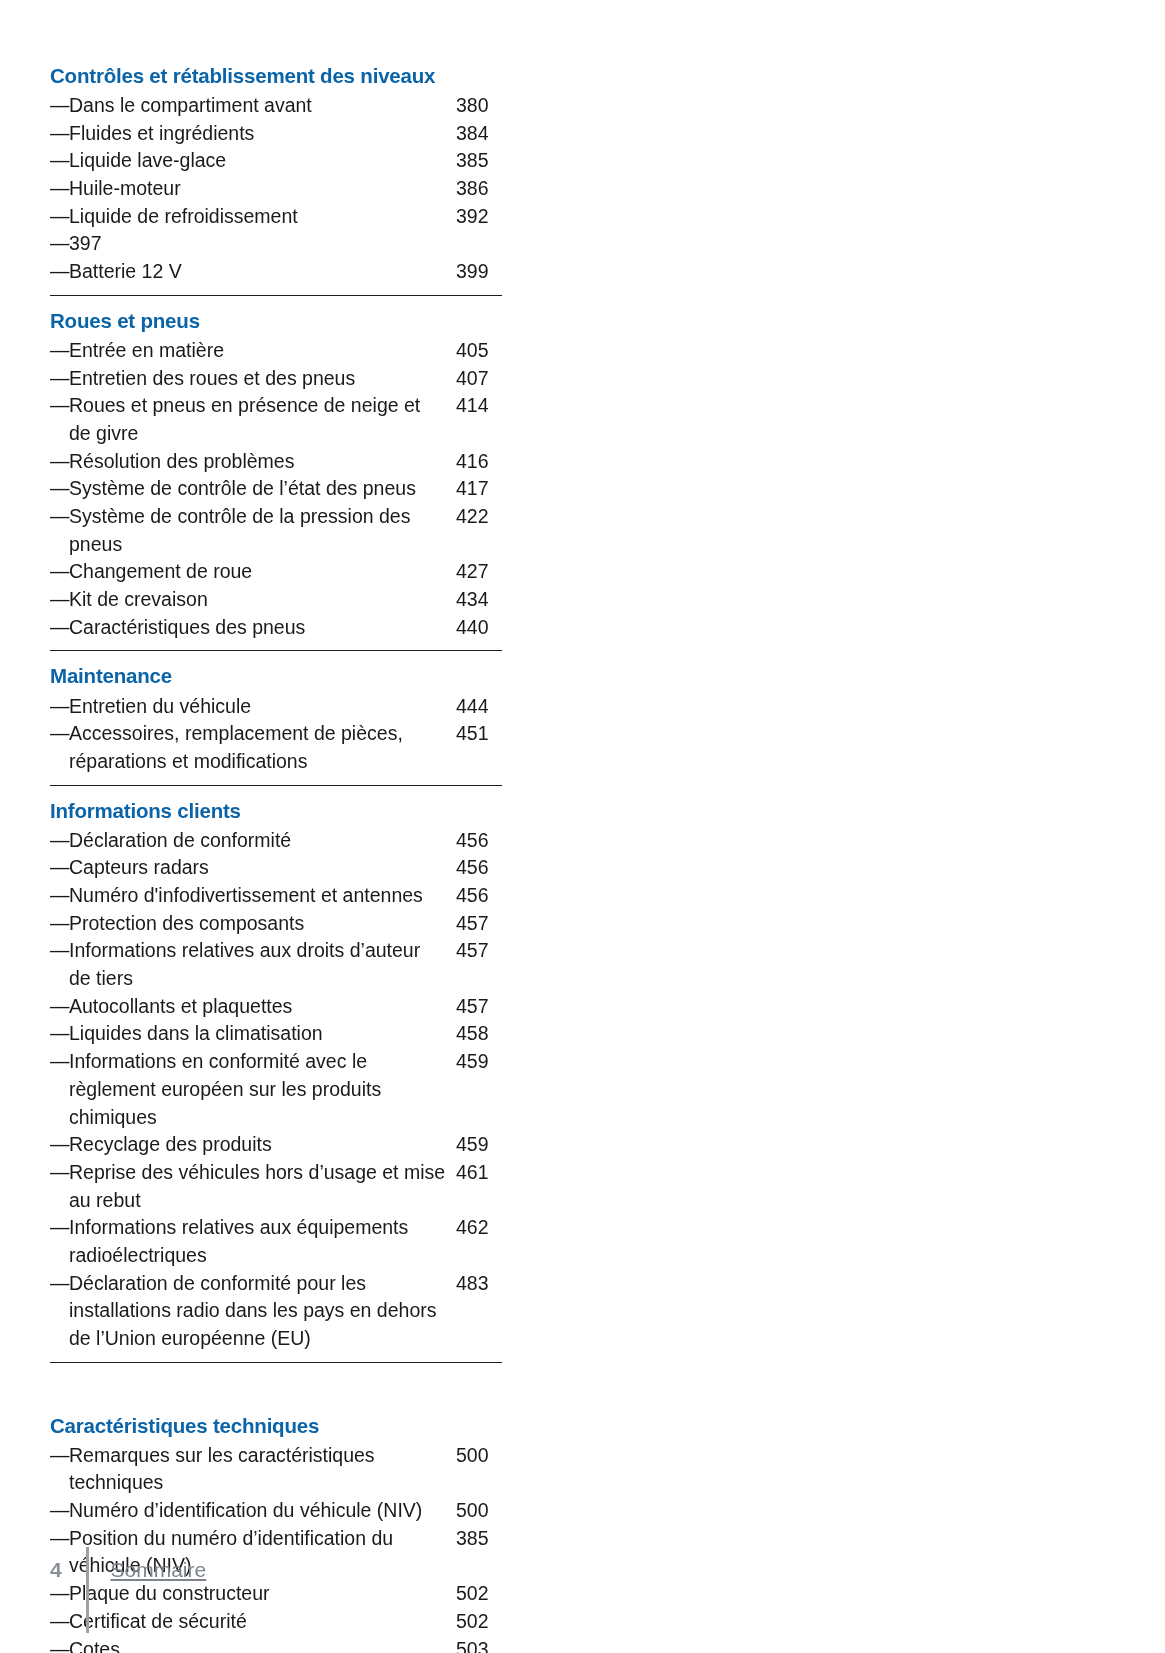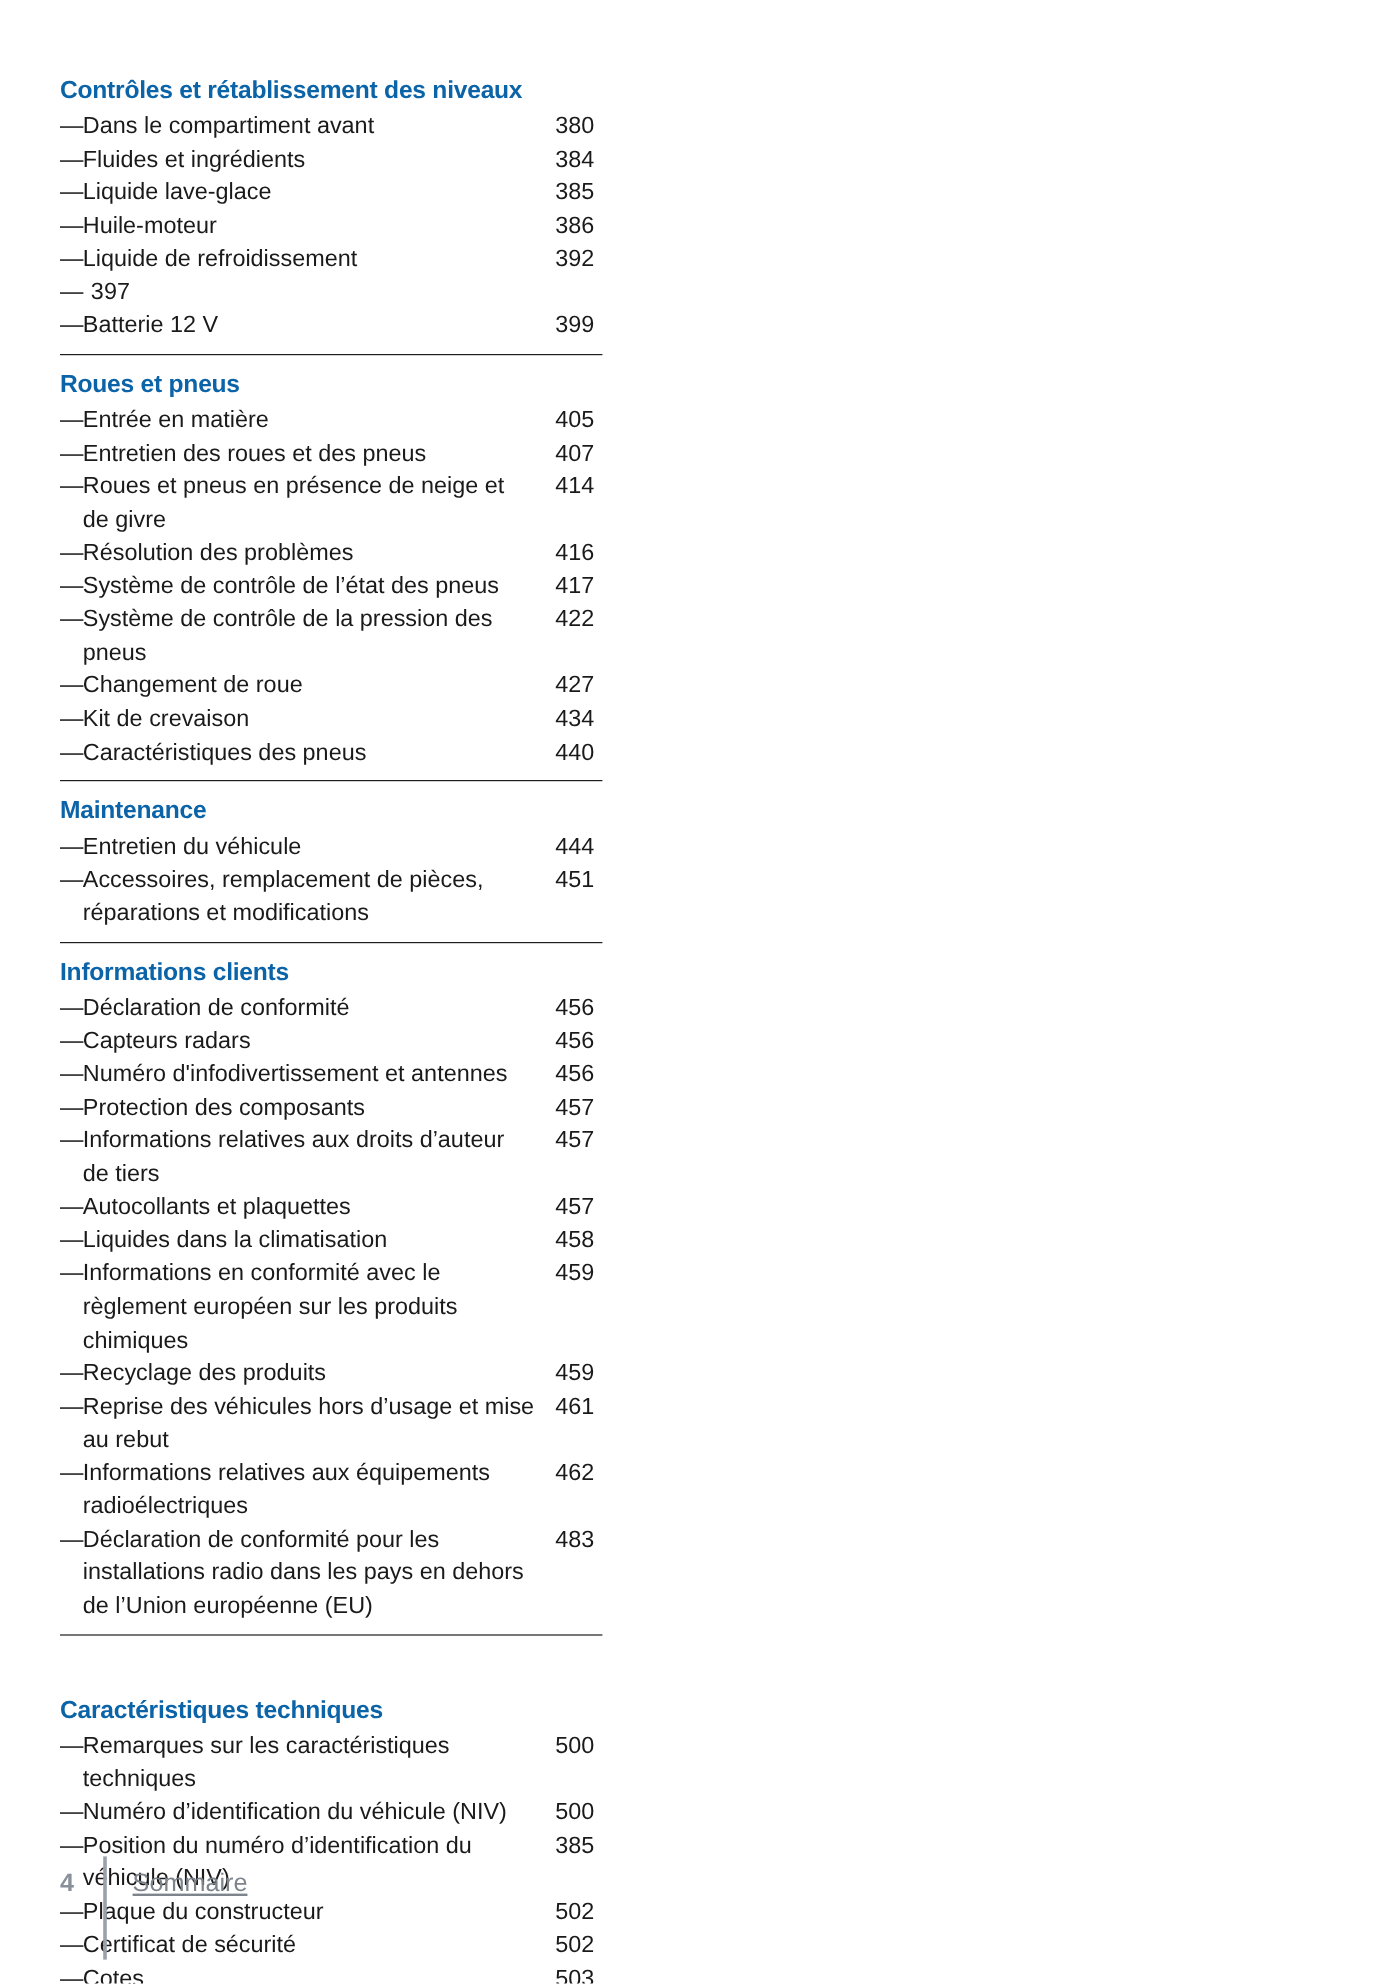--- a/index.html
+++ b/index.html
@@ -63,21 +63,21 @@
     width: 19px;
     color: #1a1a1a;
   }
   .etext {
     flex: 1 1 auto;
     padding-right: 10px;
   }
   .epage {
     flex: 0 0 auto;
     min-width: 46px;
-    text-align: center;
+    text-align: left;
     white-space: nowrap;
   }
 
   .rule {
     border: 0;
     border-top: 1.6px solid #1d1d1d;
     margin: 9px 0 11px 0;
   }
 
   .big-entry {

